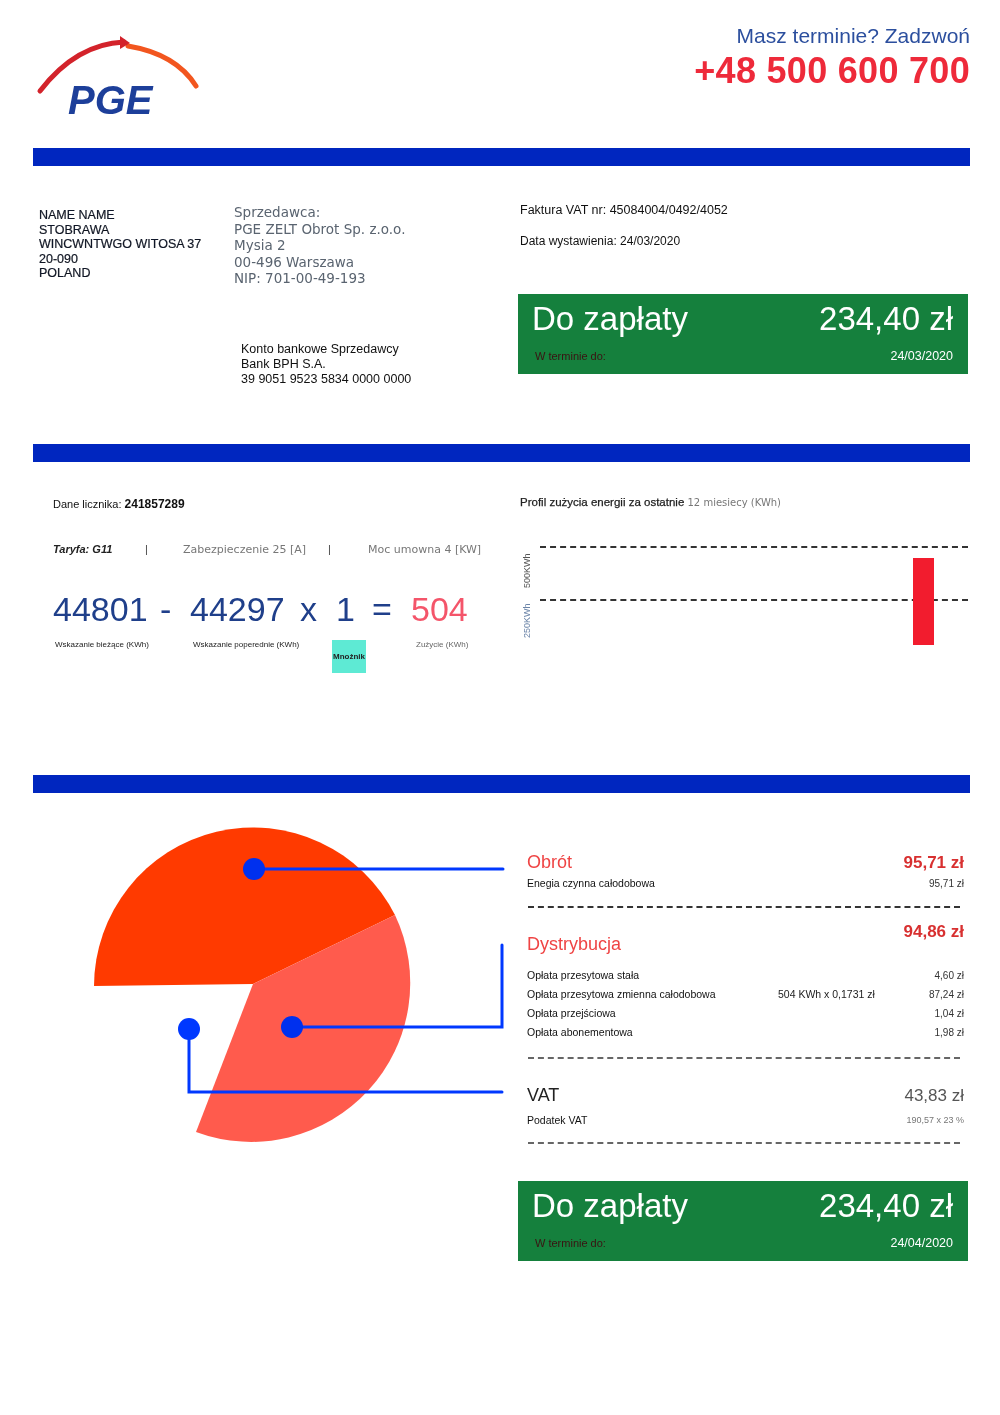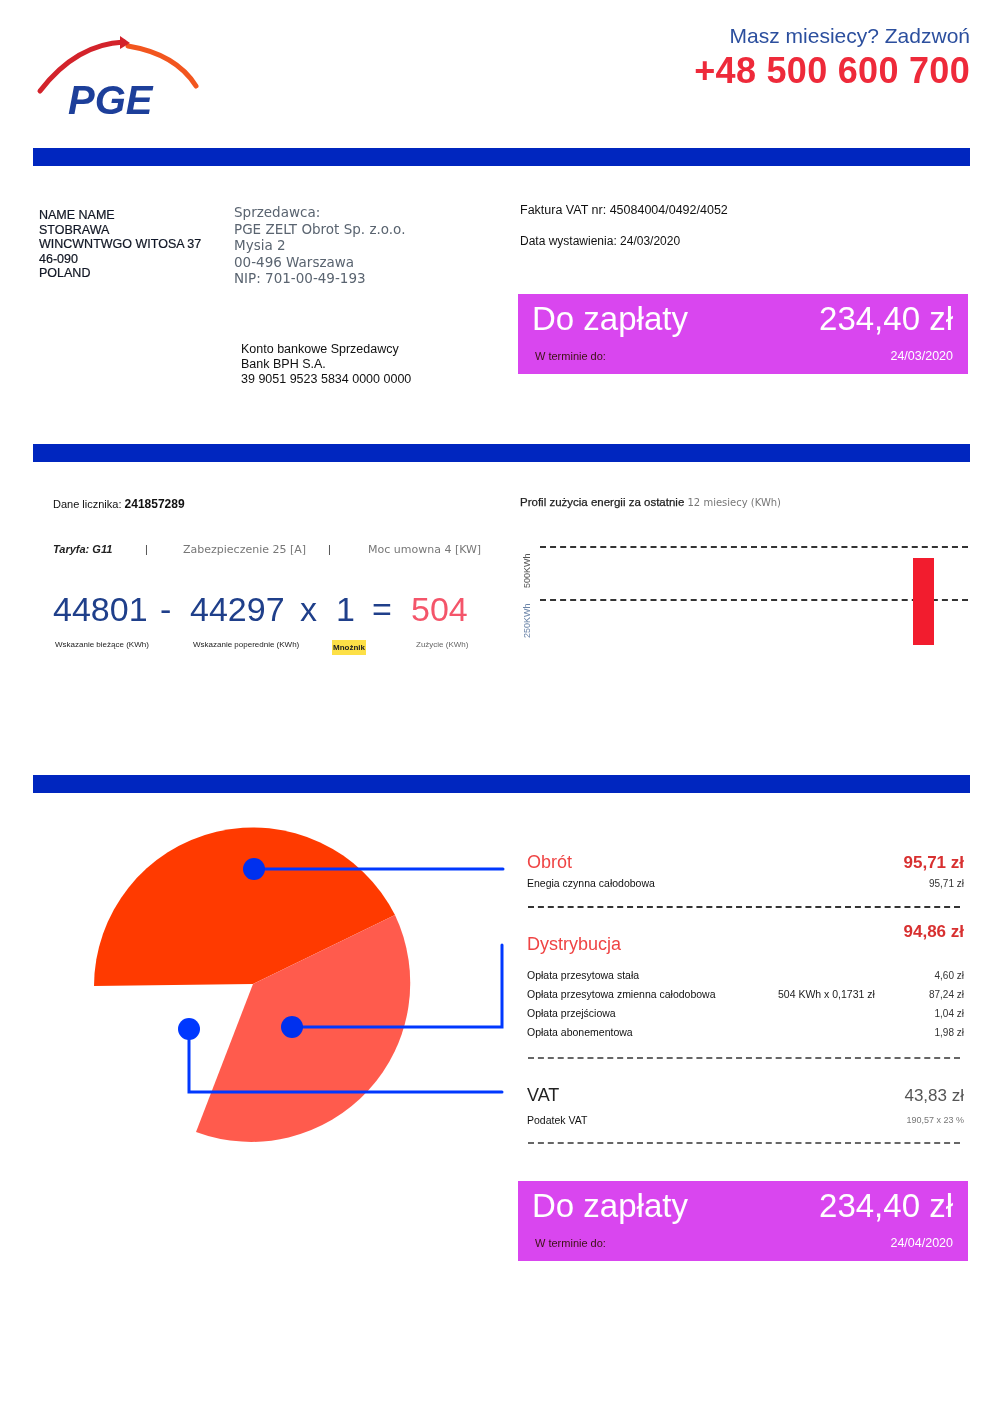--- a/index.html
+++ b/index.html
@@ -16,40 +16,40 @@
 
   
   .customer { left: 39px; top: 208px; font-size: 12.5px; line-height: 14.6px; font-weight: bold; color: #0f172a; }
   .customer div { font-weight: normal; -webkit-text-stroke: 0.2px #111; }
   .seller { left: 234px; top: 204px; font-family: "DejaVu Sans", sans-serif; font-size: 13.5px; line-height: 16.5px; color: #5a6470; }
   .bank { left: 241px; top: 342px; font-size: 12.5px; line-height: 14.8px; color: #111; }
 
   .invoice-nr { left: 520px; top: 203px; font-size: 12.5px; color: #111; }
   .invoice-date { left: 520px; top: 234px; font-size: 12px; color: #111; }
 
-  .pay-box { left: 518px; width: 450px; height: 80px; background: #d946ef; color: #fff; }
+  .pay-box { left: 518px; width: 450px; height: 80px; background: #15803d; color: #fff; }
   .pay-box .pay-label { position: absolute; left: 14px; top: 6px; font-size: 33px; color: #fff; }
   .pay-box .pay-amount { position: absolute; right: 15px; top: 6px; font-size: 33px; color: #fff; }
   .pay-box .pay-term { position: absolute; left: 17px; top: 56px; font-size: 11px; color: #3b1212; }
   .pay-box .pay-date { position: absolute; right: 15px; top: 55px; font-size: 12.5px; color: #fff; }
 
   
   .meter-id { left: 53px; top: 497px; font-size: 11px; color: #111; }
   .meter-id b { font-size: 12px; }
   .tariff-row { left: 53px; top: 543px; font-size: 11px; white-space: nowrap; }
   .tariff-row .t-bold { font-weight: bold; color: #222; font-style: italic; }
   .tariff-row .t-grey { font-family: "DejaVu Sans", sans-serif; color: #777; font-size: 11px; }
   .sep { color: #444; }
 
   .num { font-size: 34px; color: #1f3f8a; top: 590px; }
   .num.red { color: #f4556a; }
   .num.op { color: #1f3f8a; }
   .sublabel { top: 640px; font-size: 8px; color: #222; white-space: nowrap; }
   .sublabel.grey { color: #666; }
-  .sublabel.hl { background: #fde047; padding: 3px 1px; font-weight: bold; }
+  .sublabel.hl { background: #5eead4; padding: 12px 1px; font-weight: bold; }
 
   
   .chart-title { left: 520px; top: 496px; font-size: 11.5px; color: #222; white-space: nowrap; }
   .chart-title span.grey { font-family: "DejaVu Sans", sans-serif; color: #777; font-size: 10px; }
   .y-label { font-size: 9px; color: #555; transform: rotate(-90deg); transform-origin: left top; white-space: nowrap; }
   .y-label.blue { color: #6b84a8; }
   .dash-line { left: 540px; width: 428px; height: 0; border-top: 2px dashed #333; }
   .chart-bar { left: 913px; top: 558px; width: 21px; height: 87px; background: #f21c2e; }
 
   
@@ -68,30 +68,30 @@
 
 <div class="abs logo">
   <svg width="165" height="85" viewBox="0 0 165 85">
     <path d="M4 55 Q40 8 88 6" stroke="#d3232b" stroke-width="5" fill="none" stroke-linecap="round"></path>
     <path d="M92 10 Q140 18 160 50" stroke="#f2561f" stroke-width="5" fill="none" stroke-linecap="round"></path>
     <polygon points="84,0 94,7 84,13" fill="#d3232b"></polygon>
     <text x="32" y="78" font-family="Liberation Sans, sans-serif" font-size="40" font-weight="bold" font-style="italic" fill="#1d3f9a">PGE</text>
   </svg>
 </div>
 
-<div class="abs contact-q">Masz miesiecy? Zadzwoń</div>
+<div class="abs contact-q">Masz terminie? Zadzwoń</div>
 <div class="abs contact-phone">+48 500 600 700</div>
 
 <div class="abs bar" style="top:148px;"></div>
 
 <div class="abs customer">
   <div>NAME NAME</div>
   <div>STOBRAWA</div>
   <div>WINCWNTWGO WITOSA 37</div>
-  <div>46-090</div>
+  <div>20-090</div>
   <div>POLAND</div>
 </div>
 
 <div class="abs seller">
   <div>Sprzedawca:</div>
   <div>PGE ZELT Obrot Sp. z.o.o.</div>
   <div>Mysia 2</div>
   <div>00-496 Warszawa</div>
   <div>NIP: 701-00-49-193</div>
 </div>

